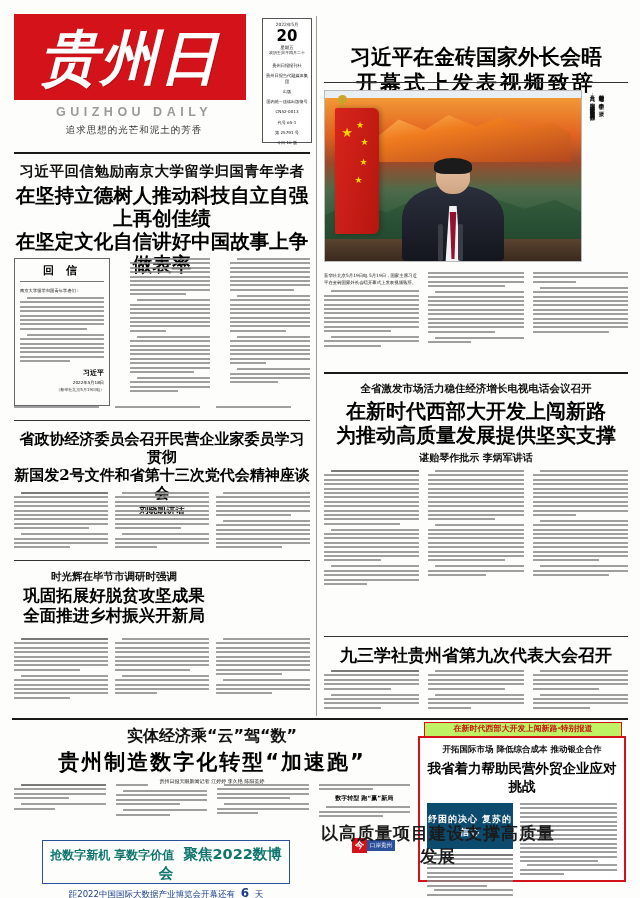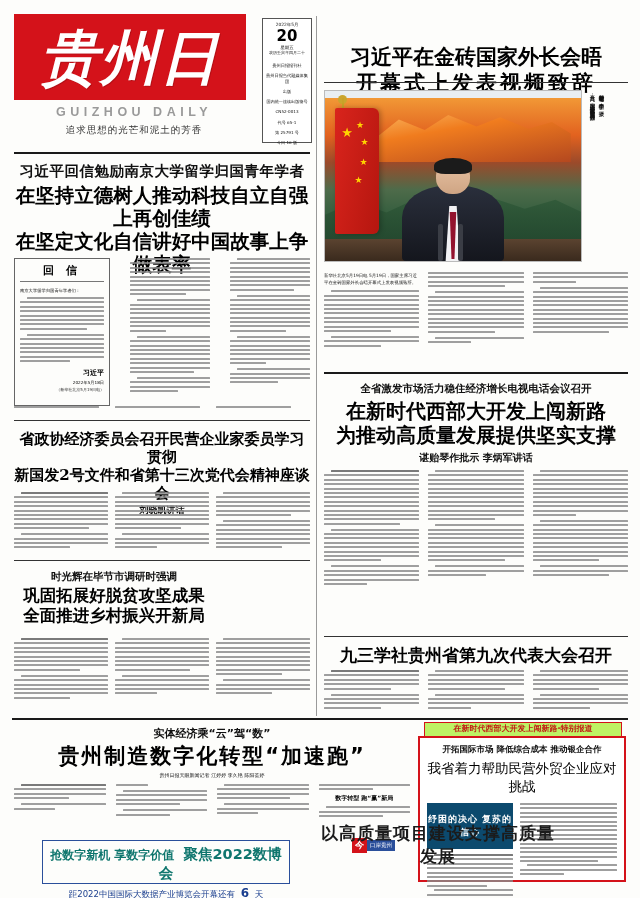--- a/index.html
+++ b/index.html
@@ -93,21 +93,21 @@
     background:linear-gradient(180deg,#5b4330,#3a2a1d);}
 
   .vcaption{writing-mode:vertical-rl;text-orientation:upright;font-size:5.4px;line-height:9px;
     color:#111;letter-spacing:.5px;height:100%;}
 
   
   .redbox{position:absolute;border:2px solid #d4121a;box-sizing:border-box;background:#fff;}
   .redbanner{position:absolute;background:#bef264;border:1px solid #d4121a;
     text-align:center;font-size:8px;font-weight:bold;color:#c21a14;line-height:12px;}
   .rb-shoulder{text-align:center;font-size:8.5px;font-weight:bold;color:#111;}
-  .rb-main{text-align:center;font-size:13.5px;font-weight:normal;color:#000;}
+  .rb-main{text-align:center;font-size:13.5px;font-weight:bold;color:#000;}
   .rb-tag{background:#0c4a6e;color:#fff;font-size:9px;font-weight:bold;text-align:center;
     padding:10px 0;letter-spacing:1px;}
   .rb-foot{text-align:right;font-size:6px;color:#111;}
 
   
   .bbox{position:absolute;border:1px solid #2a4f9b;box-sizing:border-box;padding:4px 6px;}
   .bb-t1{text-align:center;font-size:12px;font-weight:bold;color:#0f766e;}
   .bb-t1 .big{font-size:14.5px;}
   .bb-t2{text-align:center;font-size:8.5px;color:#1b3f8f;margin-top:3px;}
   .bb-t2 .num{font-size:12px;font-weight:bold;}
@@ -709,21 +709,21 @@
           </div>
       </div>
     </div>
   </div>
 
   <div class="pad" style="left:12px;width:616px;top:718px;">
     <div class="rule-h"></div>
   </div>
 
   <div class="pad" style="left:14px;width:396px;top:726px;">
-    <div class="hl-shoulder" style="font-size:11px;">实体经济乘“云”驾“数”</div>
+    <div class="hl-shoulder" style="font-size:16px;">实体经济乘“云”驾“数”</div>
     <div style="text-align:center;font-size:21px;font-weight:bold;letter-spacing:2px;line-height:26px;margin-top:2px;">贵州制造数字化转型“加速跑”</div>
     <div style="text-align:center;font-size:5px;margin-top:3px;color:#111;">贵州日报天眼新闻记者  江婷婷  李久艳  陈阳荟婷</div>
   </div>
 
   <div class="pad" style="left:14px;width:396px;top:784px;">
     <div class="cols" style="gap:10px;">
       <div class="col">
         <div class="para">
             <div class="tl ind dark"></div>
             <div class="tl"></div>

